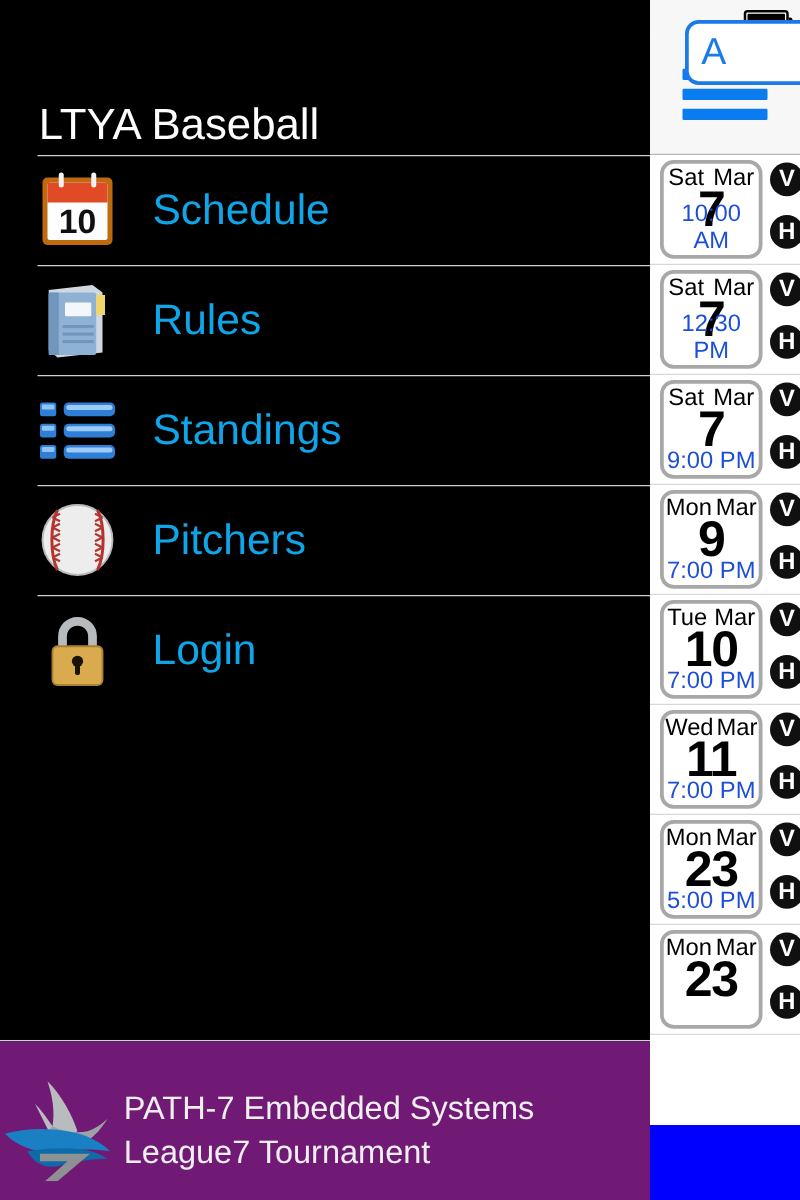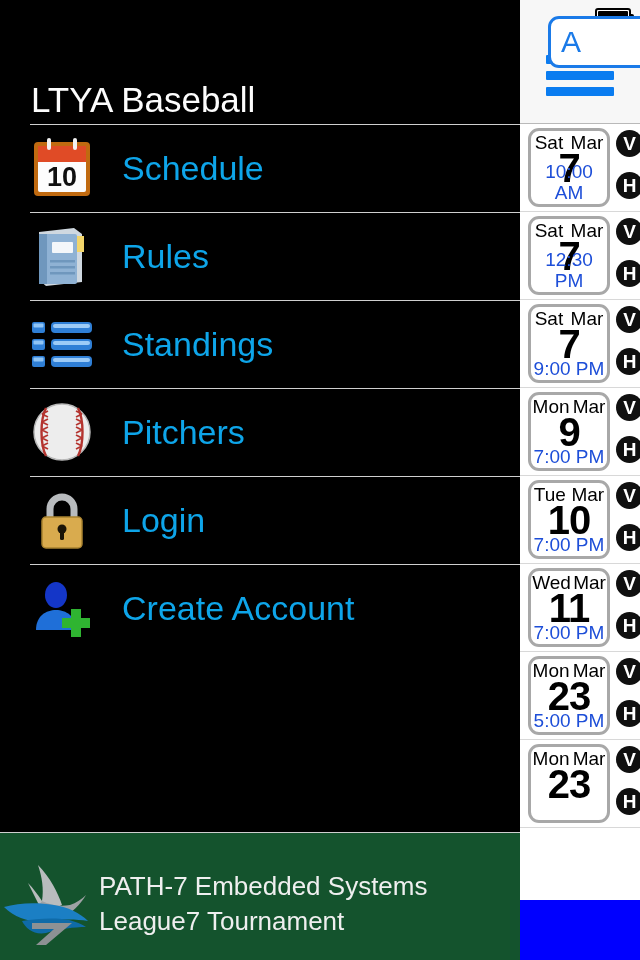--- a/index.html
+++ b/index.html
@@ -119,21 +119,21 @@
     width:64px;height:64px;
   }
   .mi-label{
     position:absolute;left:122px;top:50%;transform:translateY(-50%);
     font-size:34px;color:#0ea5e9;line-height:40px;white-space:nowrap;
   }
   #menu-bottom-divider{
     position:absolute;left:0;top:832px;width:520px;height:1px;background:#cfcfcf;
   }
   #footer{
-    position:absolute;left:0;top:833px;width:520px;height:127px;background:#14532d;
+    position:absolute;left:0;top:833px;width:520px;height:127px;background:#701a75;
   }
   #footer-logo{position:absolute;left:2px;top:28px;width:92px;height:84px;}
   #footer-text{
     position:absolute;left:99px;top:36px;
     font-size:26px;color:#efefef;line-height:35px;white-space:nowrap;
   }
   #footer-text .line2{display:block;}
 </style>
 </head>
 <body>
@@ -349,28 +349,20 @@
         <div class="menu-item">
           <span class="mi-icon"><svg width="64" height="64" viewBox="0 0 64 64">
               <path d="M20 30 V21 a12 12 0 0 1 24 0 V30" fill="none" stroke="#b8bbbe" stroke-width="7"></path>
               <rect x="12" y="29" width="40" height="31" rx="4" fill="#d9ab4e"></rect>
               <rect x="12" y="29" width="40" height="31" rx="4" fill="none" stroke="#a8822f" stroke-width="1.5"></rect>
               <circle cx="32" cy="41" r="4.5" fill="#1a1407"></circle>
               <rect x="30" y="43" width="4" height="9" rx="1.6" fill="#1a1407"></rect>
             </svg></span>
           <span class="mi-label">Login</span>
         </div>
-        <div class="menu-item">
-          <span class="mi-icon"><svg width="64" height="64" viewBox="0 0 64 64">
-              <ellipse cx="26" cy="19" rx="11" ry="13" fill="#1436c8"></ellipse>
-              <path d="M6 54 C6 40 16 34 26 34 C36 34 46 40 46 54 Z" fill="#1f6fd8"></path>
-              <path d="M38 40 h9 v-9 h10 v9 h9 v10 h-9 v9 h-10 v-9 h-9 z" fill="#2fb431" transform="translate(-6,2)"></path>
-            </svg></span>
-          <span class="mi-label">Create Account</span>
-        </div>
       </div>
 
     <div id="menu-bottom-divider"></div>
 
     <div id="footer">
       <div id="footer-logo">
         <svg viewBox="0 0 92 84" width="92" height="84">
           <path d="M36 4 C40 16 42 28 40 40 C36 34 31 27 26 22 C30 30 34 38 38 46 C44 48 52 48 60 44 C56 32 48 16 36 4 Z" fill="#b9bcbe"></path>
           <path d="M40 40 C48 44 58 46 68 44 C74 42 80 38 84 34 C78 44 70 52 60 56 C50 58 40 56 32 50 Z" fill="#9ea2a5"></path>
           <path d="M2 46 C16 42 34 41 52 44 C66 46 78 52 86 60 C74 58 60 58 46 60 C30 62 14 58 2 46 Z" fill="#1b7fc4"></path>

